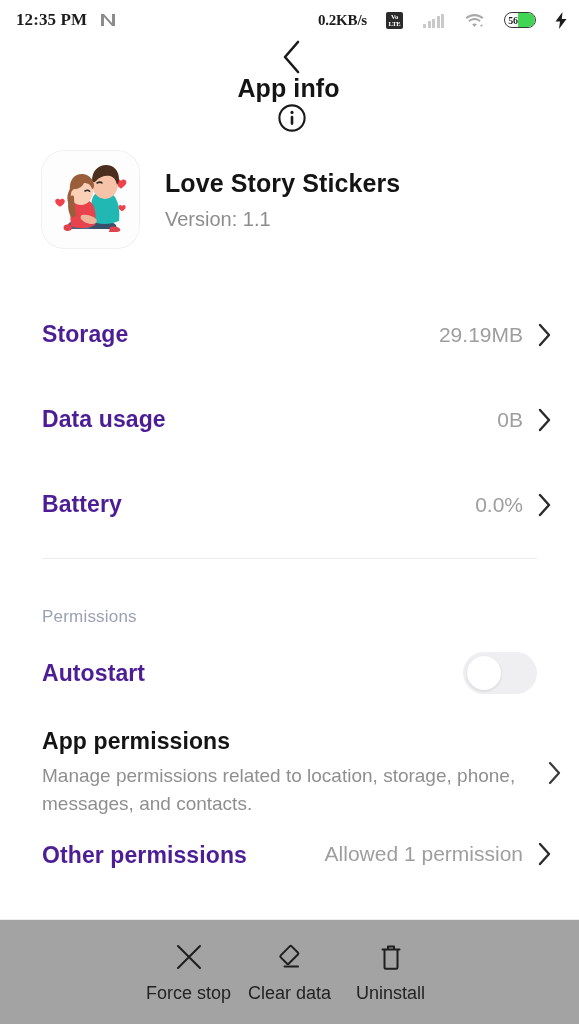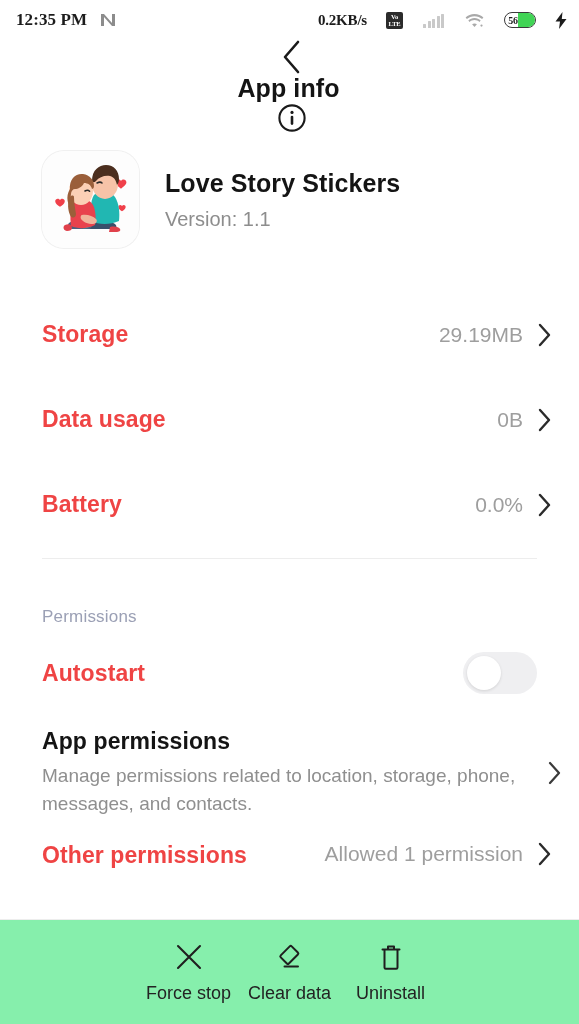--- a/index.html
+++ b/index.html
@@ -180,21 +180,21 @@
     display: flex;
     align-items: center;
     padding: 0 26px 0 42px;
     height: 85px;
     box-sizing: border-box;
     cursor: pointer;
   }
   .row-label {
     font-size: 23px;
     font-weight: bold;
-    color: #ef4444;
+    color: #4c1d95;
     letter-spacing: .1px;
   }
   .row-spacer { flex: 1; }
   .row-value {
     font-size: 21px;
     color: #9e9e9e;
     margin-right: 14px;
   }
   .chev {
     display: flex;
@@ -271,21 +271,21 @@
     height: 64px;
     align-items: flex-start;
     padding-top: 10px;
   }
 
   
   .bottombar {
     position: absolute;
     left: 0; right: 0; bottom: 0;
     height: 104px;
-    background: #86efac;
+    background: #a3a3a3;
     border-top: 1px solid #ededed;
     display: flex;
     align-items: center;
     justify-content: center;
     gap: 0;
   }
   .action {
     width: 101px;
     display: flex;
     flex-direction: column;

